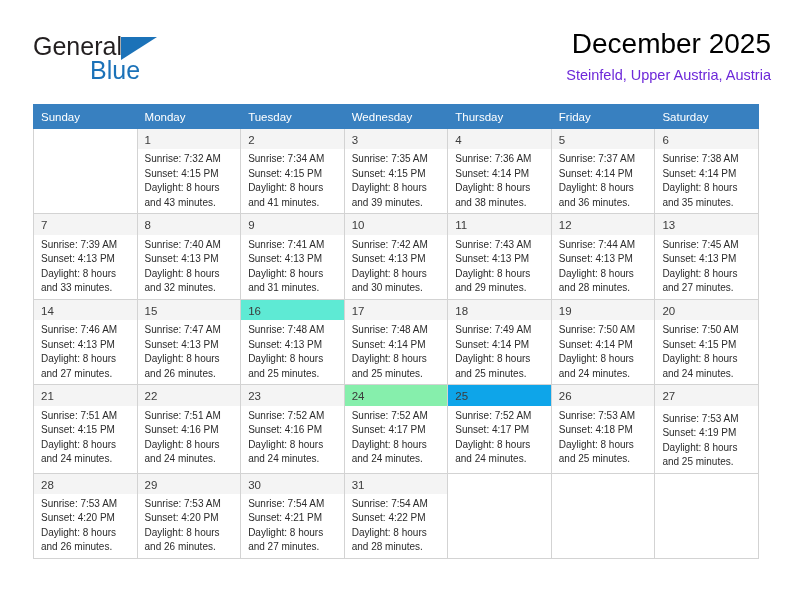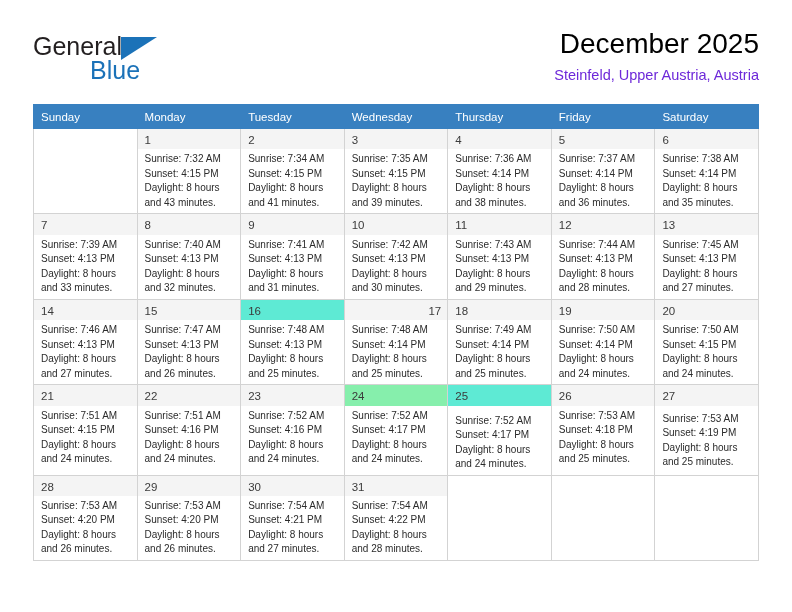--- a/index.html
+++ b/index.html
@@ -19,21 +19,21 @@
     width: 792px;
     height: 612px;
     box-sizing: border-box;
   }
 
   
   .header {
     position: absolute;
     left: 33px;
     top: 28px;
-    right: 33px;
+    right: 21px;
     height: 70px;
   }
   .brand {
     position: absolute;
     left: 0;
     top: 6px;
     width: 230px;
     height: 60px;
   }
   .brand-general {
@@ -351,21 +351,21 @@
               <div class="dayinfo">
                 <div>Sunrise: 7:48 AM</div>
                 <div>Sunset: 4:13 PM</div>
                 <div>Daylight: 8 hours</div>
                 <div>and 25 minutes.</div>
               </div>
             </div>
           </td>
           <td>
             <div class="cell-inner">
-              <div class="daynum" style="background: rgb(244, 244, 244); margin: -4px -6px 3px -7px; padding: 4px 6px 2px 7px; text-align: right;">17</div>
+              <div class="daynum" style="background: rgb(244, 244, 244); margin: -4px -6px 3px -7px; padding: 4px 6px 2px 7px;">17</div>
               <div class="dayinfo">
                 <div>Sunrise: 7:48 AM</div>
                 <div>Sunset: 4:14 PM</div>
                 <div>Daylight: 8 hours</div>
                 <div>and 25 minutes.</div>
               </div>
             </div>
           </td>
           <td>
             <div class="cell-inner">
@@ -441,21 +441,21 @@
               <div class="dayinfo">
                 <div>Sunrise: 7:52 AM</div>
                 <div>Sunset: 4:17 PM</div>
                 <div>Daylight: 8 hours</div>
                 <div>and 24 minutes.</div>
               </div>
             </div>
           </td>
           <td>
             <div class="cell-inner">
-              <div class="daynum" style="background: #5eead4; margin: -4px -6px 8px -7px; padding: 4px 6px 2px 7px;">25</div>
+              <div class="daynum" style="background: #0ea5e9; margin: -4px -6px 3px -7px; padding: 4px 6px 2px 7px;">25</div>
               <div class="dayinfo">
                 <div>Sunrise: 7:52 AM</div>
                 <div>Sunset: 4:17 PM</div>
                 <div>Daylight: 8 hours</div>
                 <div>and 24 minutes.</div>
               </div>
             </div>
           </td>
           <td>
             <div class="cell-inner">

